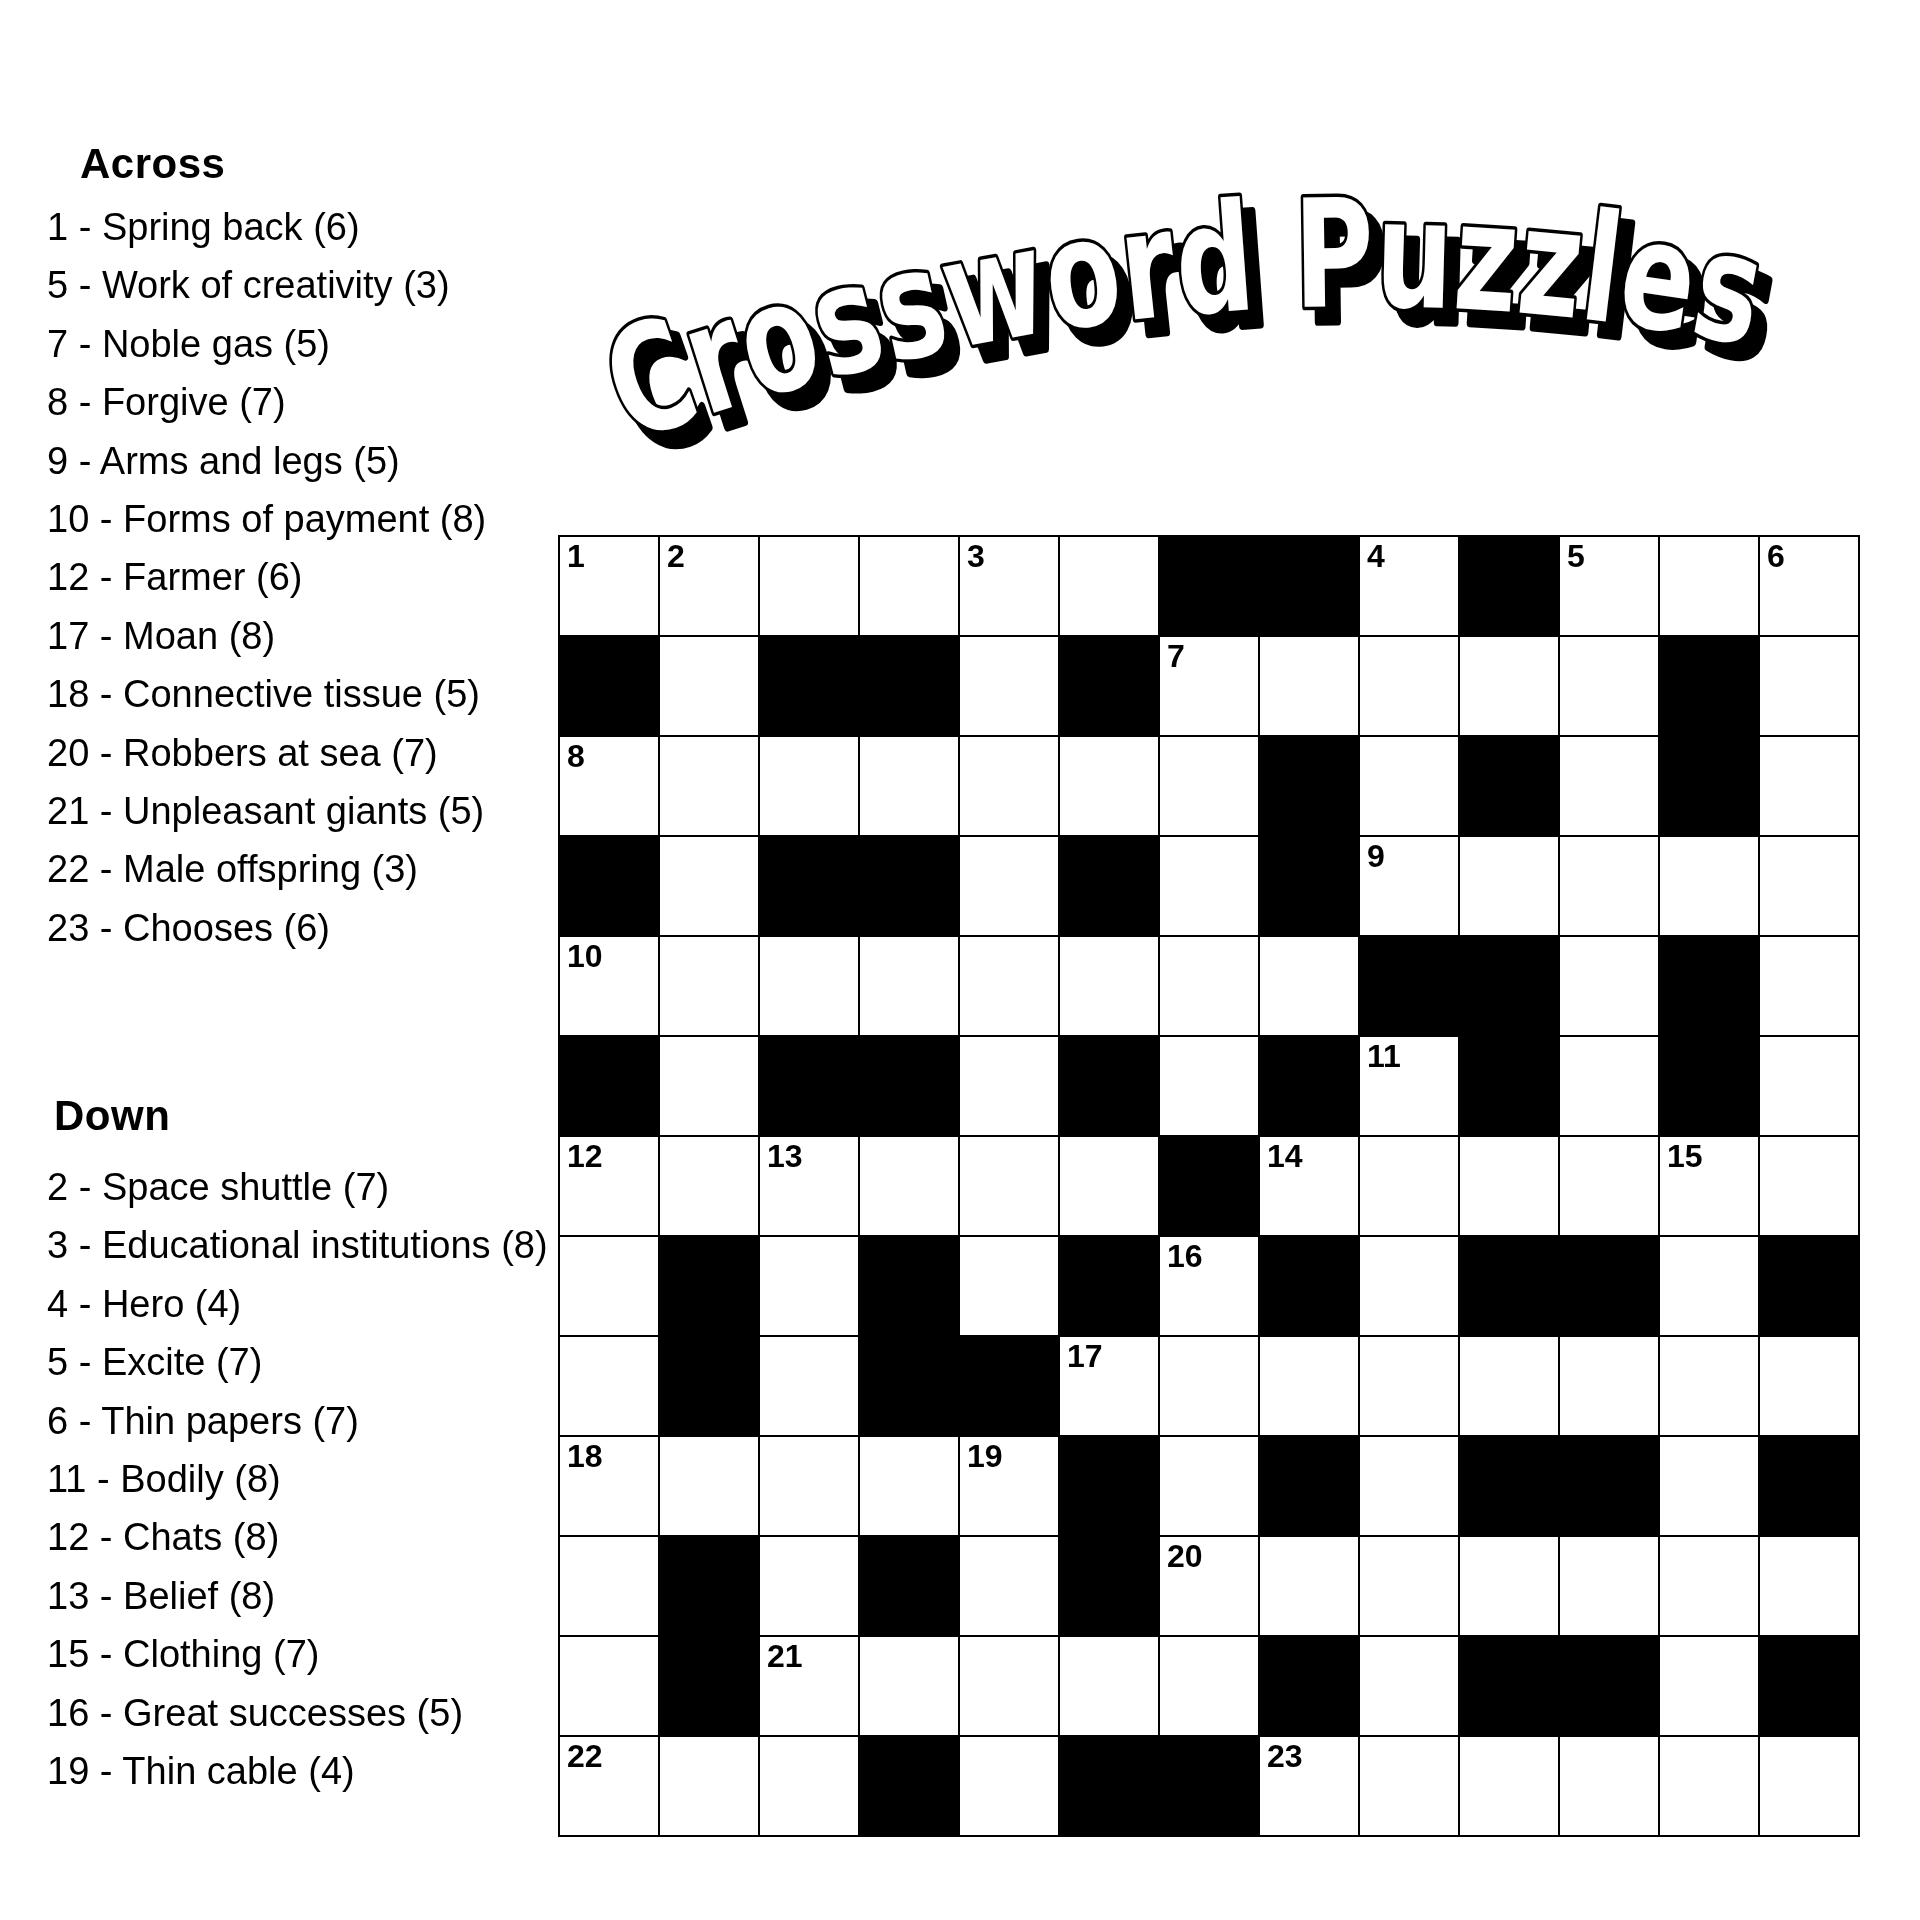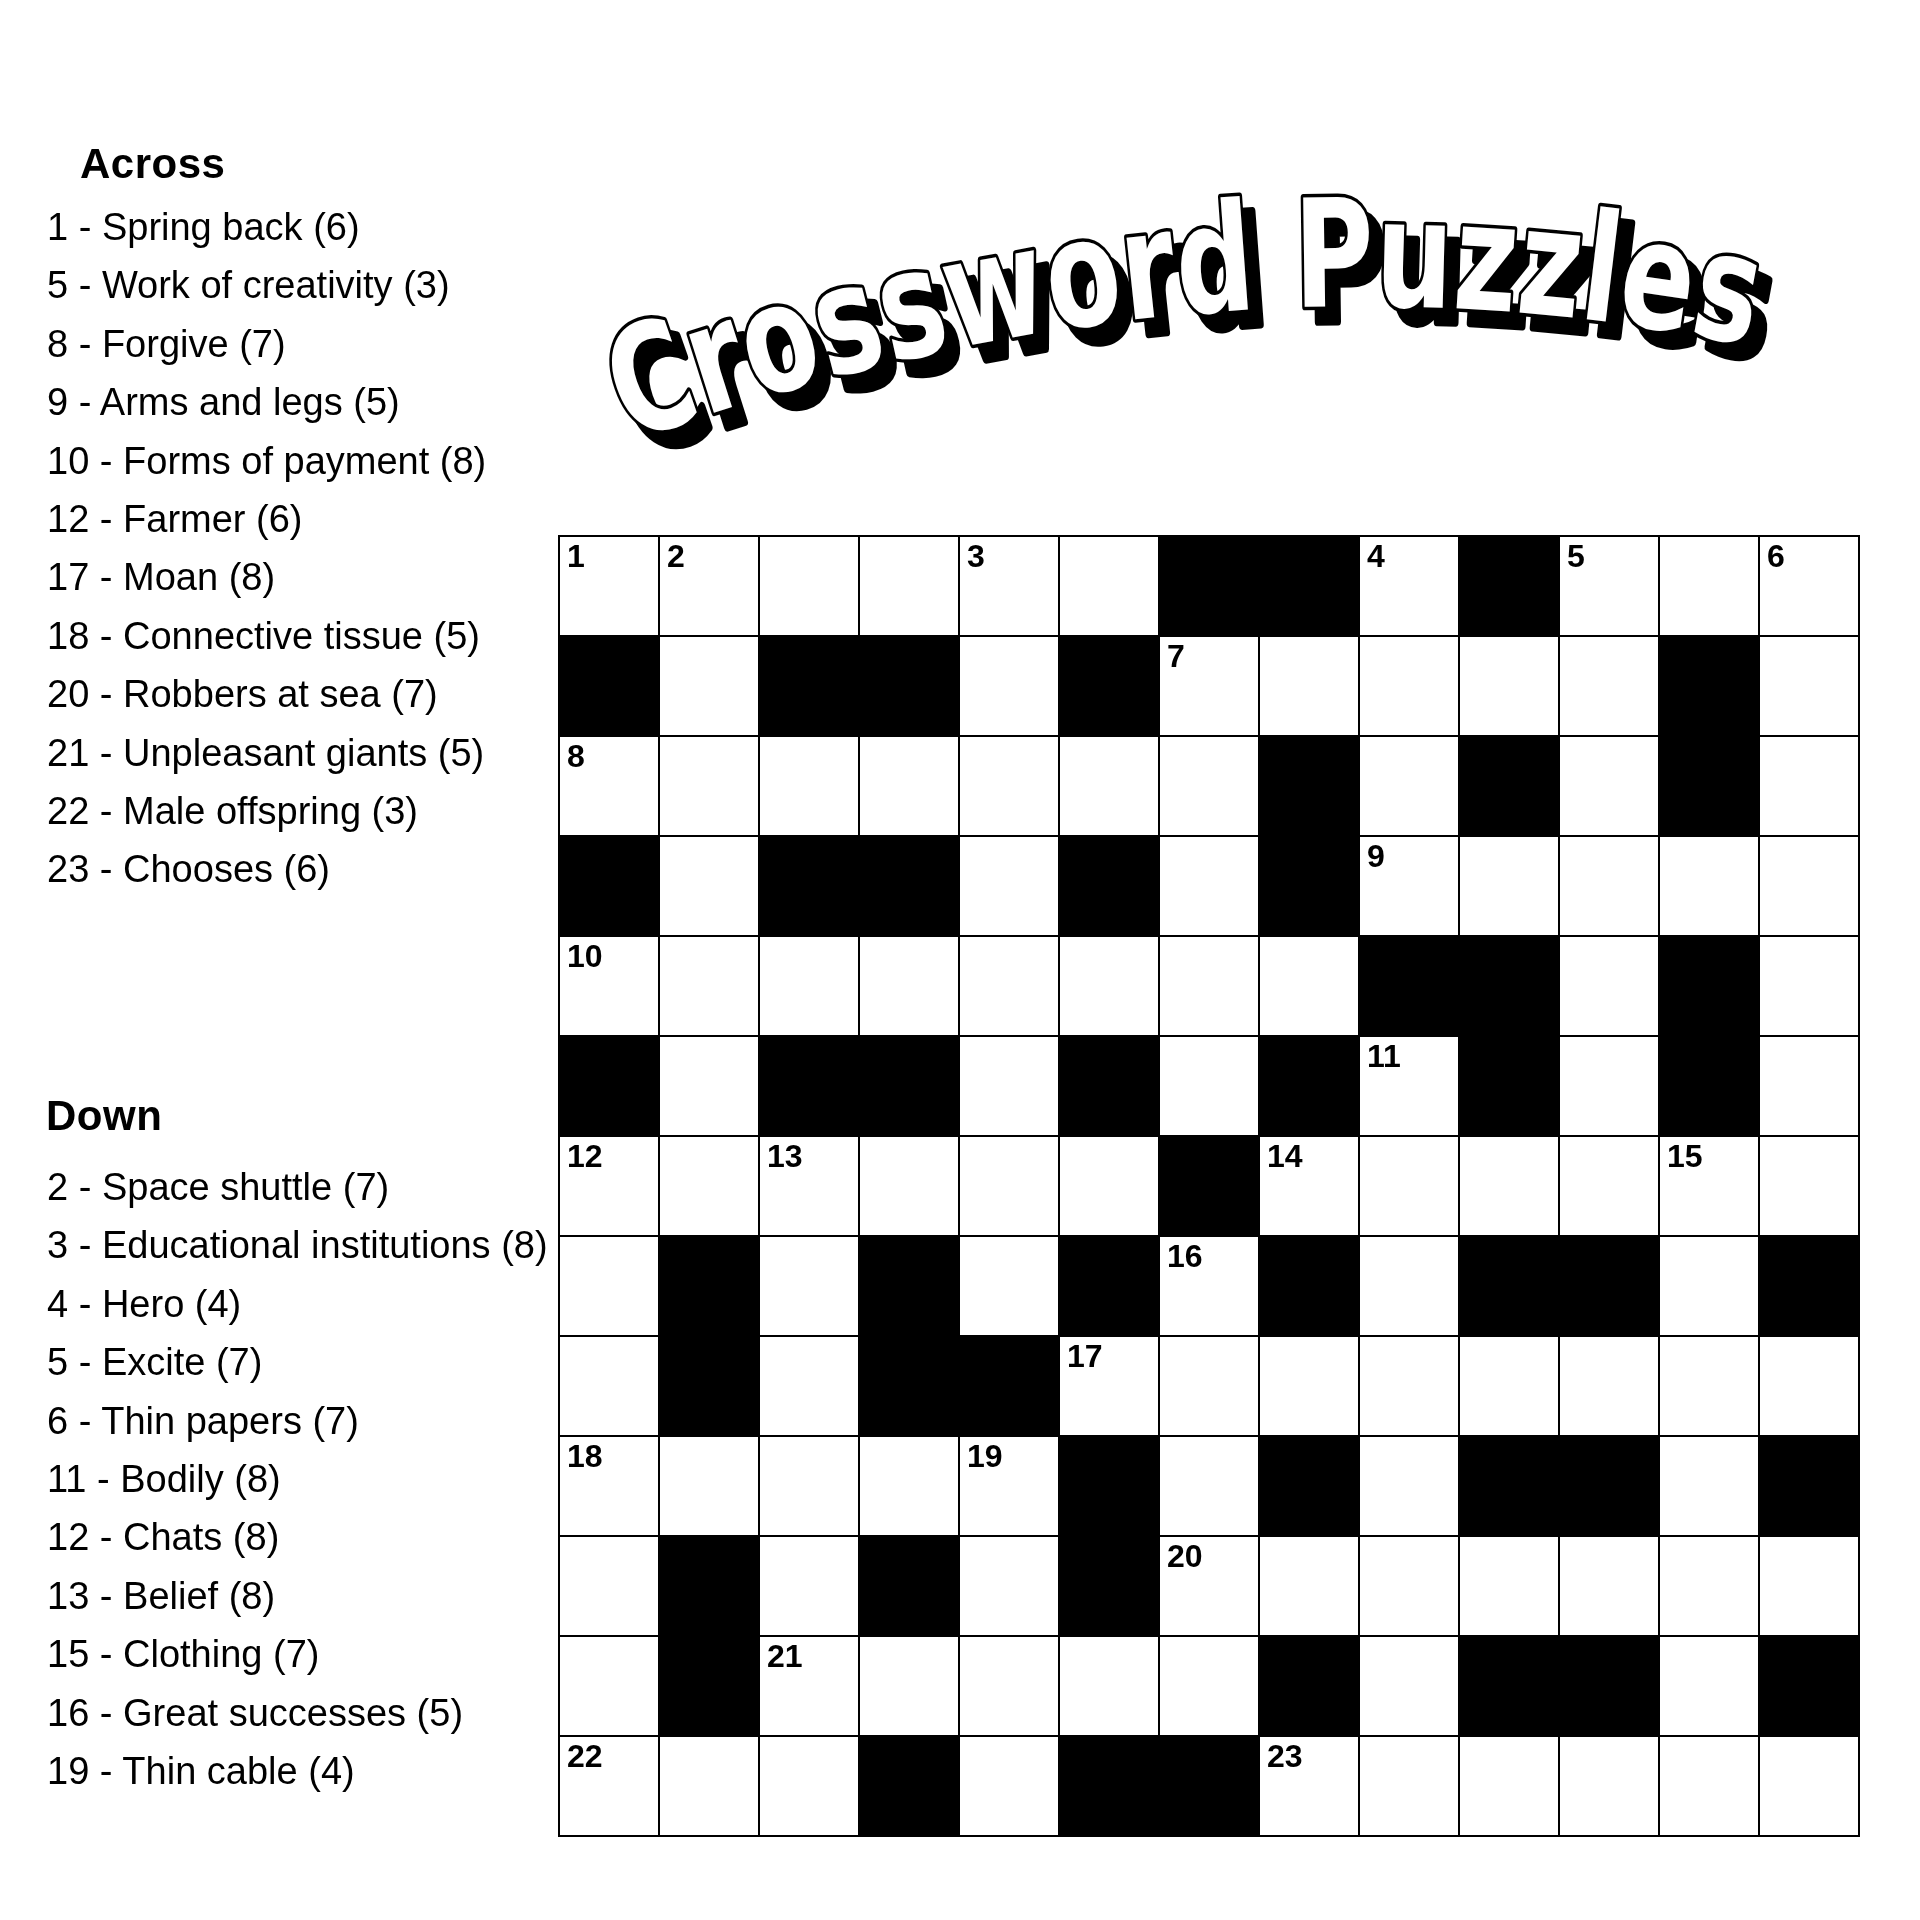--- a/index.html
+++ b/index.html
@@ -22,21 +22,21 @@
   }
   
   .clue-heading {
     position: absolute;
     font-size: 42px;
     font-weight: bold;
     letter-spacing: 0.5px;
     white-space: nowrap;
   }
   #across-heading { left: 80px; top: 100px; }
-  #down-heading   { left: 46px; top: 1052px; }
+  #down-heading   { left: 54px; top: 1052px; }
   .clue-list {
     position: absolute;
     font-size: 38px;
     line-height: 58.4px;
     white-space: nowrap;
   }
   #across-list { left: 47px; top: 158px; }
   #down-list   { left: 47px; top: 1118px; }
   .clue { height: 58.4px; }
 
@@ -91,20 +91,21 @@
 </style>
 </head>
 <body>
 
 <div class="page">
 
   <div class="clue-heading" id="across-heading">Across</div>
   <div class="clue-list" id="across-list">
       <div class="clue">1 - Spring back (6)</div>
       <div class="clue">5 - Work of creativity (3)</div>
+      <div class="clue">7 - Noble gas (5)</div>
       <div class="clue">8 - Forgive (7)</div>
       <div class="clue">9 - Arms and legs (5)</div>
       <div class="clue">10 - Forms of payment (8)</div>
       <div class="clue">12 - Farmer (6)</div>
       <div class="clue">17 - Moan (8)</div>
       <div class="clue">18 - Connective tissue (5)</div>
       <div class="clue">20 - Robbers at sea (7)</div>
       <div class="clue">21 - Unpleasant giants (5)</div>
       <div class="clue">22 - Male offspring (3)</div>
       <div class="clue">23 - Chooses (6)</div>

